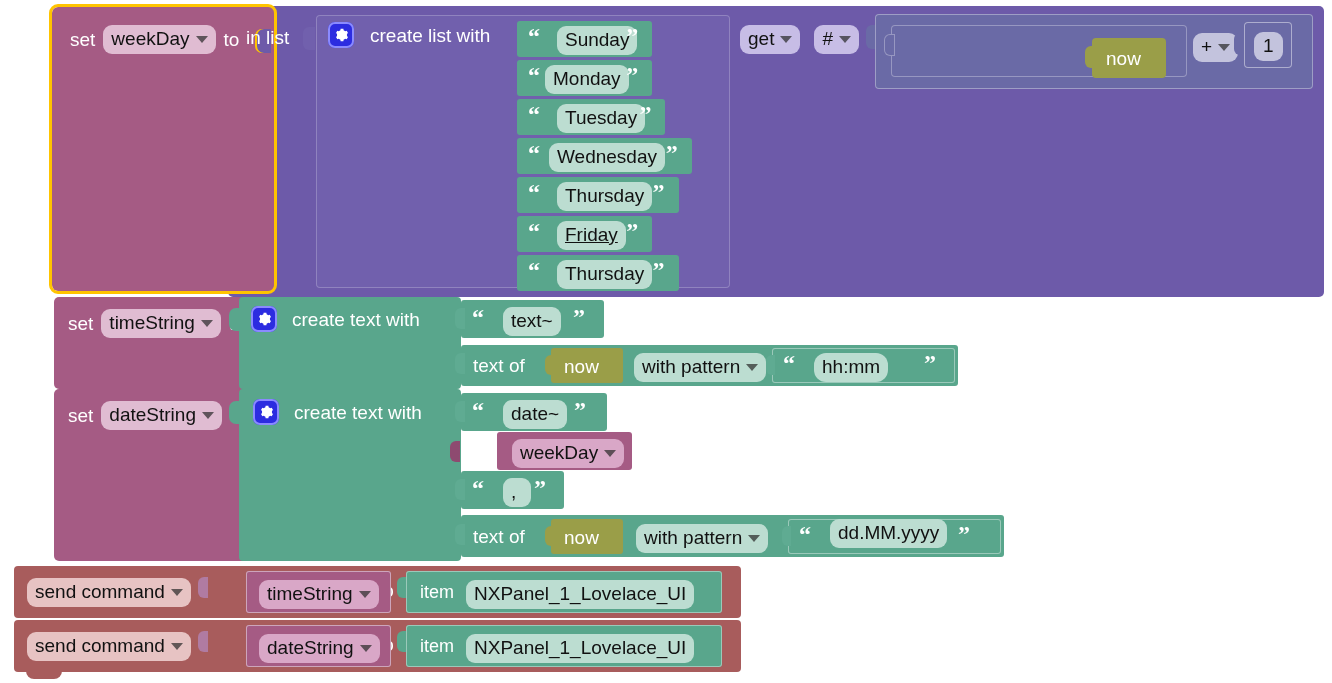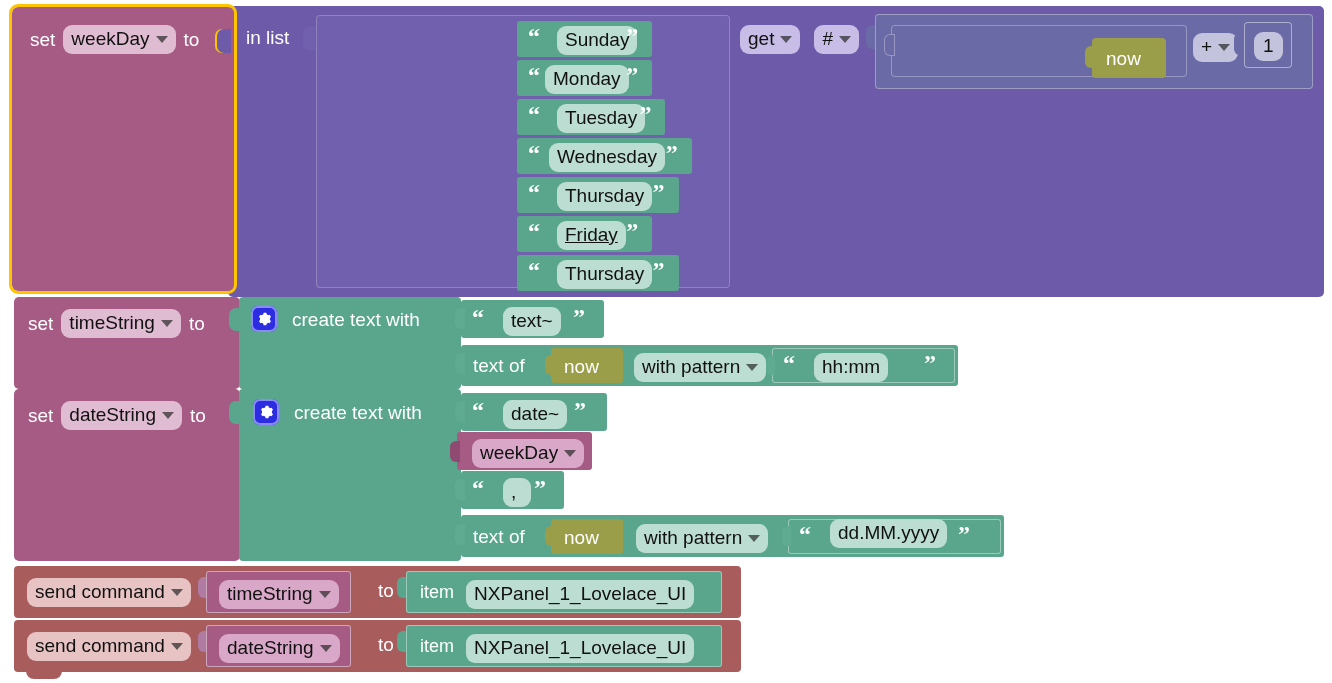--- a/index.html
+++ b/index.html
@@ -54,21 +54,21 @@
   
   .gear {
     width: 26px; height: 26px; border-radius: 7px;
     background: #2c2ce0;
     display: inline-flex; align-items: center; justify-content: center;
     box-shadow: inset 0 0 0 2px #8a8aff;
   }
   .gear svg { display:block; }
 
   
-  .c-set      { background: #a55b84; }
+  .c-set      { background: #a55b84; margin-left: 40px; }
   .c-set-edge { background: #8e4a70; }
   .c-list     { background: #6d5aa9; }
   .c-list-in  { background: #7160ad; }
   .c-text     { background: #59a68c; }
   .c-date     { background: #6a6aa6; }
   .c-now      { background: #9a9e48; }
   .c-send     { background: #a85c5c; }
 
   .f-set   { background: #e0bcd2; }
   .f-list  { background: #c7bde6; }
@@ -102,20 +102,29 @@
     </div>
 
     <div class="blk" style="left:205px; top:22px; width:14px; height:24px; background:#6d5aa9; border-radius:7px 0 0 7px; box-shadow:-2px 0 0 #ffc400;"></div>
   </div>
 
   <div class="blk" style="left:246px; top:28px;">
     <span class="lbl">in list</span>
   </div>
   <div class="blk" style="left:303px; top:27px; width:12px; height:23px; background:#7160ad; border-radius:6px 0 0 6px;"></div>
 
+  <div class="blk" style="left:328px; top:22px; display:flex; align-items:center; gap:16px;">
+    <span class="gear">
+      <svg width="16" height="16" viewBox="0 0 16 16" aria-hidden="true">
+        <path fill="#ffffff" d="M8 5.2a2.8 2.8 0 1 0 0 5.6 2.8 2.8 0 0 0 0-5.6zm0 4.2a1.4 1.4 0 1 1 0-2.8 1.4 1.4 0 0 1 0 2.8z"></path>
+        <path fill="#ffffff" d="M14 8c0-.4 0-.8-.1-1.1l1.1-.9-1.3-2.3-1.4.5c-.5-.4-1.1-.8-1.7-1L10.4 1.7H7.6l-.2 1.5c-.6.2-1.2.6-1.7 1l-1.4-.5L3 6l1.1.9C4 7.2 4 7.6 4 8s0 .8.1 1.1L3 10l1.3 2.3 1.4-.5c.5.4 1.1.8 1.7 1l.2 1.5h2.8l.2-1.5c.6-.2 1.2-.6 1.7-1l1.4.5L15 10l-1.1-.9c.1-.3.1-.7.1-1.1z"></path>
+      </svg>
+    </span>
+    <span class="lbl">create list with</span>
+  </div>
 
   <div id="list-items">
       <div class="blk" style="left: 510px; top: 29px; width: 10px; height: 21px; background: rgb(113, 96, 173); border-radius: 6px 0px 0px 6px;"></div>
       <div class="blk c-text" style="left: 517px; top: 21px; width: 135.2px; height: 36px; border-radius: 3px;">
         <span class="quote" style="position: absolute; left: 11px; top: 3px;">“</span>
         <span class="field f-text" style="position: absolute; left: 40px; top: 5px;">
           <span>Sunday</span>
         </span>
         <span class="quote" style="position: absolute; left: 109.2px; top: 3px;">”</span>
       </div>
@@ -246,21 +255,21 @@
   </div>
   <div class="blk" style="left:455px; top:353px; width:10px; height:21px; background:#5fab92; border-radius:6px 0 0 6px;"></div>
 
   <div class="blk c-now" style="left:551px; top:348px; width:72px; height:35px; border-radius:3px;">
     <span class="lbl" style="position:absolute; left:13px; top:9px;">now</span>
   </div>
   <div class="blk c-now" style="left:545px; top:355px; width:9px; height:20px; border-radius:6px 0 0 6px;"></div>
 
   <div class="blk c-text" style="left:772px; top:348px; width:183px; height:35px; border-radius:3px; box-shadow: inset 0 0 0 1px rgba(255,255,255,.4);">
     <span class="quote" style="position:absolute; left:11px; top:3px;">“</span>
-    <span class="field f-text" style="position:absolute; left:42px; top:5px;">
+    <span class="field f-text" style="position:absolute; left:42px; top:5px;border-radius:12px;">
       <span>hh:mm</span>
     </span>
     <span class="quote" style="position:absolute; left:152px; top:3px;">”</span>
   </div>
   <div class="blk" style="left:766px; top:355px; width:9px; height:20px; background:#5fab92; border-radius:6px 0 0 6px;"></div>
 
   <div class="blk c-set" style="left:14px; top:389px; width:226px; height:172px; border-radius:5px;">
     <div style="position:absolute; left:14px; top:12px; display:flex; align-items:center; gap:8px;">
       <span class="lbl">set</span>
       <span class="field f-set">

